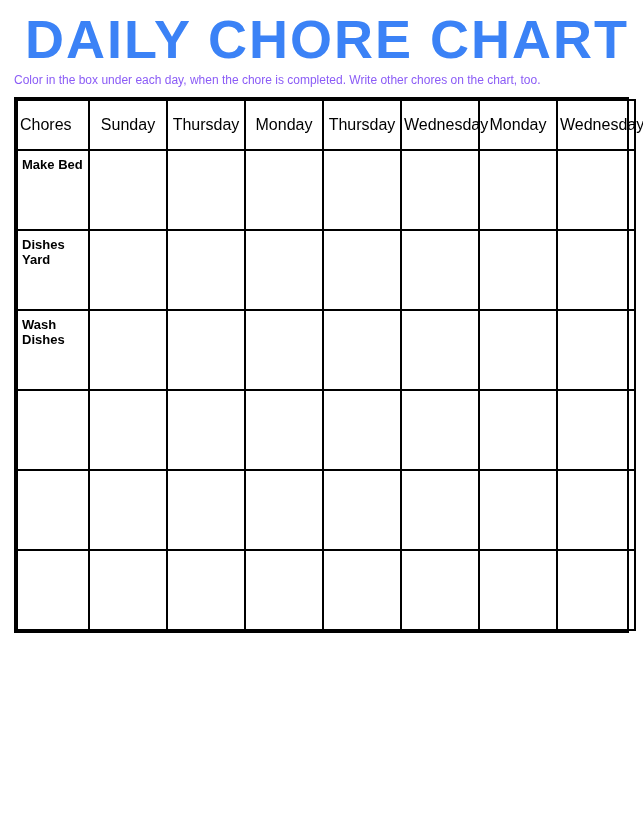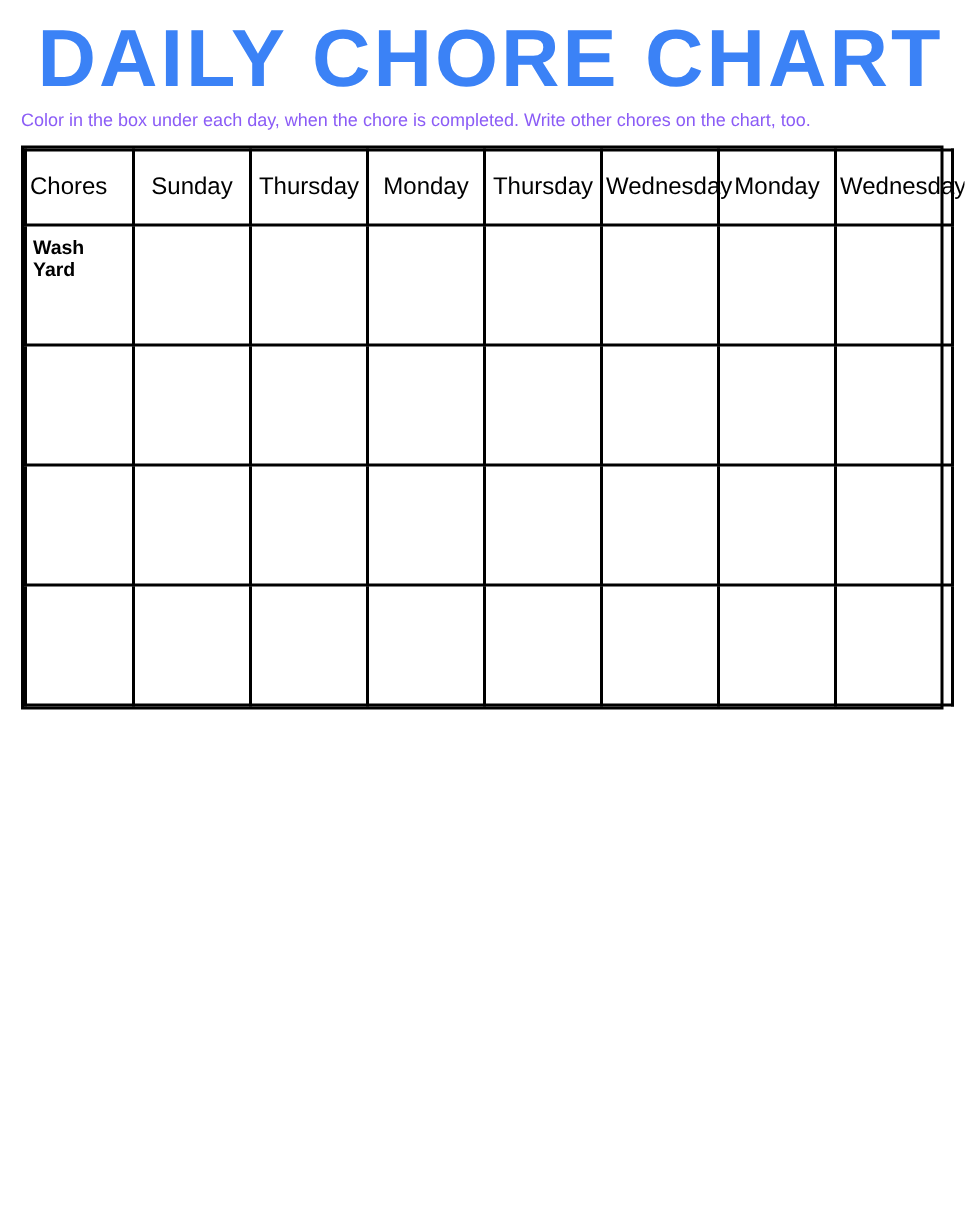--- a/index.html
+++ b/index.html
@@ -107,22 +107,42 @@
         <th class="day-col">Sunday</th>
         <th class="day-col">Thursday</th>
         <th class="day-col">Monday</th>
         <th class="day-col">Thursday</th>
         <th class="day-col">Wednesday</th>
         <th class="day-col">Monday</th>
         <th class="day-col">Wednesday</th>
       </tr>
     </thead>
     <tbody id="chore-rows">
+    <tr>
+          <td class="chore-cell">Make Bed</td>
+          <td class="data-cell"></td>
+          <td class="data-cell"></td>
+          <td class="data-cell"></td>
+          <td class="data-cell"></td>
+          <td class="data-cell"></td>
+          <td class="data-cell"></td>
+          <td class="data-cell"></td>
+        </tr>
         <tr>
-          <td class="chore-cell">Wash Yard</td>
+          <td class="chore-cell">Dishes Yard</td>
+          <td class="data-cell"></td>
+          <td class="data-cell"></td>
+          <td class="data-cell"></td>
+          <td class="data-cell"></td>
+          <td class="data-cell"></td>
+          <td class="data-cell"></td>
+          <td class="data-cell"></td>
+        </tr>
+        <tr>
+          <td class="chore-cell">Wash Dishes</td>
           <td class="data-cell"></td>
           <td class="data-cell"></td>
           <td class="data-cell"></td>
           <td class="data-cell"></td>
           <td class="data-cell"></td>
           <td class="data-cell"></td>
           <td class="data-cell"></td>
         </tr>
         <tr>
           <td class="chore-cell"></td>

